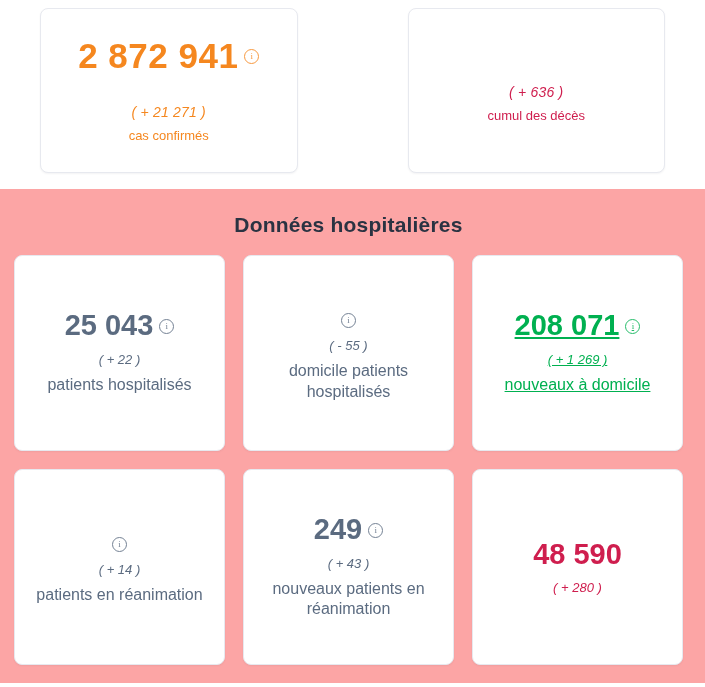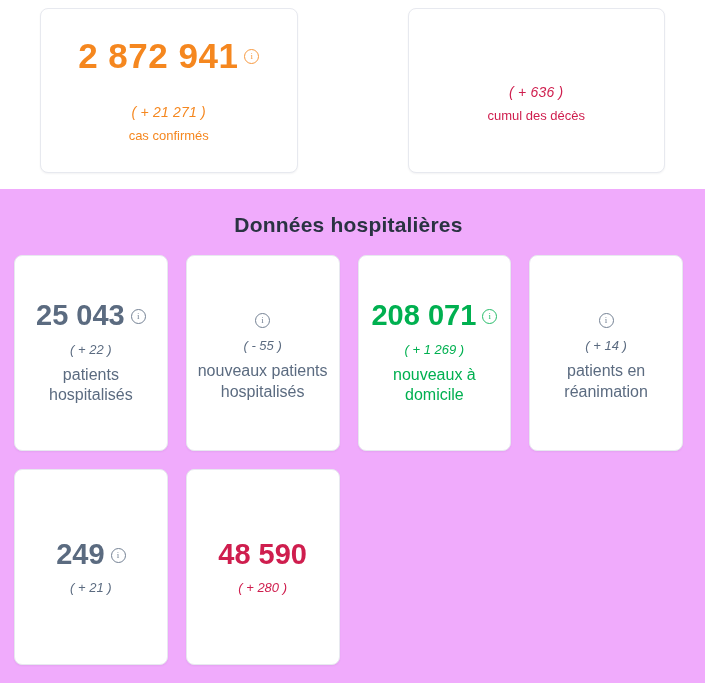--- a/index.html
+++ b/index.html
@@ -84,35 +84,35 @@
     letter-spacing: 0.2px;
   }
   .label {
     font-size: 13px;
     margin-top: 8px;
     line-height: 1.25;
   }
 
   
   .hospital-section {
-    background: #f0abfc;
+    background: #fca5a5;
     padding: 14px 22px 18px 14px;
     box-sizing: border-box;
   }
   .section-title {
     text-align: center;
     font-size: 21px;
     font-weight: bold;
     color: #2a3342;
     margin: 10px 0 18px 0;
     letter-spacing: 0.2px;
   }
   .grid {
     display: grid;
-    grid-template-columns: repeat(4, 1fr);
+    grid-template-columns: repeat(3, 1fr);
     gap: 18px;
   }
   .card-small {
     height: 196px;
     padding: 8px 10px;
   }
   .big-number-sm {
     font-size: 29px;
     font-weight: bold;
     line-height: 1.1;
@@ -128,21 +128,21 @@
   .label-sm {
     font-size: 16px;
     margin-top: 8px;
     line-height: 1.3;
   }
 
   
   .c-orange { color: #f5871f; }
   .c-crimson { color: #cf1e4e; }
   .c-slate { color: #5b6b80; }
-  .c-green { color: #00b050; }
+  .c-green { color: #00b050; text-decoration: underline; }
 </style>
 </head>
 <body>
 
 <div class="page">
 
   <div class="top-section">
     <div class="top-row">
 
       <div class="card card-top">
@@ -174,21 +174,21 @@
         </div>
         <div class="delta-sm c-slate">( + 22 )</div>
         <div class="label-sm c-slate">patients hospitalisés</div>
       </div>
 
       <div class="card card-small">
         <div class="number-row">
           <span class="info-icon info-icon-sm c-slate">i</span>
         </div>
         <div class="delta-sm c-slate">( - 55 )</div>
-        <div class="label-sm c-slate">nouveaux patients hospitalisés</div>
+        <div class="label-sm c-slate">domicile patients hospitalisés</div>
       </div>
 
       <div class="card card-small">
         <div class="number-row">
           <span class="big-number-sm c-green">208 071</span>
           <span class="info-icon info-icon-sm c-green">i</span>
         </div>
         <div class="delta-sm c-green">( + 1 269 )</div>
         <div class="label-sm c-green">nouveaux à domicile</div>
       </div>
@@ -199,21 +199,22 @@
         </div>
         <div class="delta-sm c-slate">( + 14 )</div>
         <div class="label-sm c-slate">patients en réanimation</div>
       </div>
 
       <div class="card card-small">
         <div class="number-row">
           <span class="big-number-sm c-slate">249</span>
           <span class="info-icon info-icon-sm c-slate">i</span>
         </div>
-        <div class="delta-sm c-slate">( + 21 )</div>
+        <div class="delta-sm c-slate">( + 43 )</div>
+        <div class="label-sm c-slate">nouveaux patients en réanimation</div>
       </div>
 
       <div class="card card-small">
         <div class="number-row">
           <span class="big-number-sm c-crimson">48 590</span>
         </div>
         <div class="delta-sm c-crimson">( + 280 )</div>
       </div>
 
     </div>

